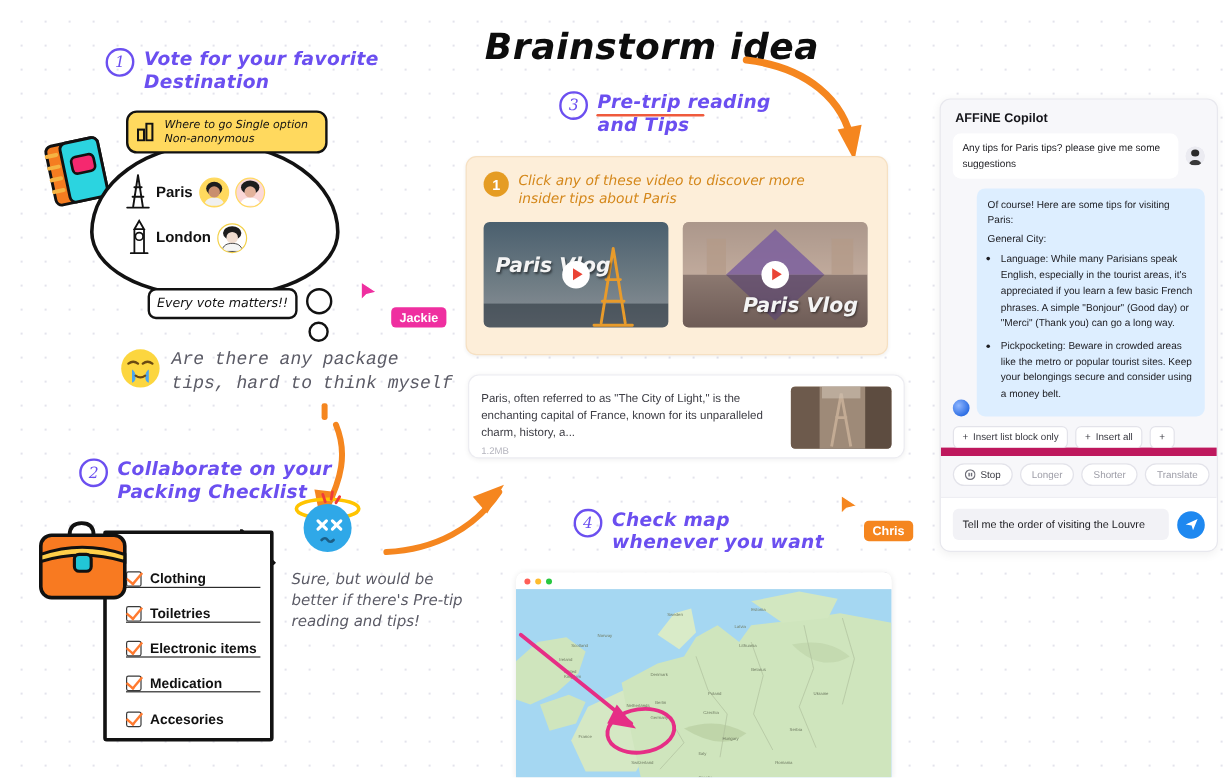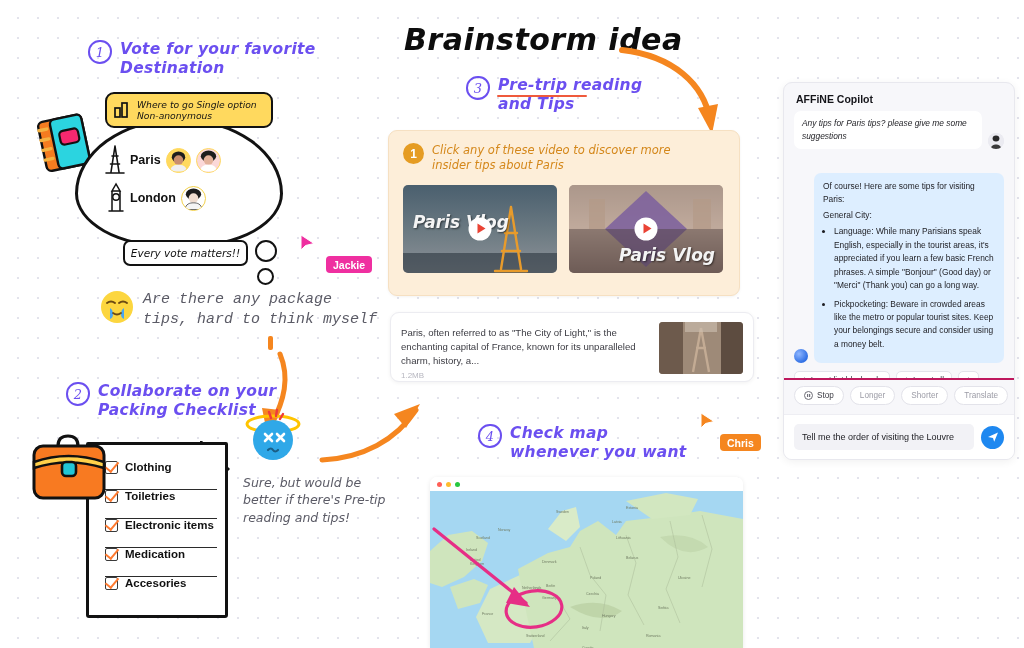--- a/index.html
+++ b/index.html
@@ -105,21 +105,21 @@
 
   
   #suitcase { left: 28px; top: 432px; width: 84px; height: 74px; z-index: 3; }
   #checklist {
     left: 86px; top: 442px; width: 142px; height: 176px;
     background: #fff; border: 3px solid #121212;
     border-radius: 2px 2px 3px 3px; z-index: 2;
     padding: 16px 0 0 16px;
   }
   #checklist .citem {
-    display: flex; align-items: flex-start; gap: 7px;
+    display: flex; align-items: flex-end; gap: 7px;
     height: 29px; width: 112px;
     border-bottom: 1.6px solid #2b2b2b;
     font-size: 11.5px; font-weight: bold; color: #111;
   }
   #checklist .citem:last-child { border-bottom: none; }
   .chk {
     width: 13px; height: 13px; border: 1.6px solid #3a3a3a; border-radius: 2px;
     position: relative; flex: 0 0 auto;
   }
   .chk::after {
@@ -215,21 +215,21 @@
     background: #f7f7fa; border: 1px solid #e8e8ee; border-radius: 9px;
     overflow: hidden; display: flex; flex-direction: column;
     box-shadow: 0 2px 8px rgba(0,0,0,.06);
   }
   #copilot .cp-title {
     font-size: 10.5px; font-weight: bold; color: #15151a;
     padding: 10px 12px 6px;
   }
   #cp-scroll { flex: 1; overflow: hidden; padding: 0 10px; position: relative; }
   .msg-user {
-    display: flex; align-items: flex-end; gap: 6px; margin-bottom: 24px; font-style: italic;
+    display: flex; align-items: center; gap: 6px; margin-bottom: 8px;
   }
   .msg-user .bub {
     flex: 1; background: #fff; border-radius: 7px; padding: 6px 8px;
     font-size: 8.4px; line-height: 1.55; color: #1d1d22;
   }
   .av-sm {
     width: 16px; height: 16px; border-radius: 50%; background: #e7e7ee;
     flex: 0 0 auto; overflow: hidden; display:flex; align-items:flex-end; justify-content:center;
   }
   .msg-ai { display: flex; align-items: flex-end; gap: 6px; }
@@ -246,21 +246,21 @@
   .msg-ai .bub ul { margin: 3px 0 0 11px; }
   .msg-ai .bub li { margin-bottom: 5px; }
   .insert-row { display: flex; gap: 6px; padding: 8px 0 4px; }
   .ins-btn {
     border: 1px solid #e3e3ea; background: #fff; border-radius: 5px;
     font-size: 8.2px; color: #3a3a42; padding: 4px 7px; white-space: nowrap;
     display: flex; align-items: center; gap: 4px; cursor: pointer;
   }
   .tool-row {
     display: flex; gap: 6px; padding: 6px 10px 9px; align-items: center;
-    border-top: 2px solid #be185d; overflow: hidden;
+    border-top: 7px solid #be185d; overflow: hidden;
   }
   .tl-btn {
     border: 1px solid #e3e3ea; background: #fff; border-radius: 13px;
     font-size: 8.2px; color: #9c9ca6; padding: 4px 9px; white-space: nowrap; cursor: pointer;
   }
   .tl-btn.stop { color: #3a3a42; display: flex; align-items: center; gap: 4px; }
   #cp-input-wrap {
     background: #fff; border-top: 1px solid #eeeef3;
     padding: 9px 10px; display: flex; align-items: center; gap: 7px;
   }

